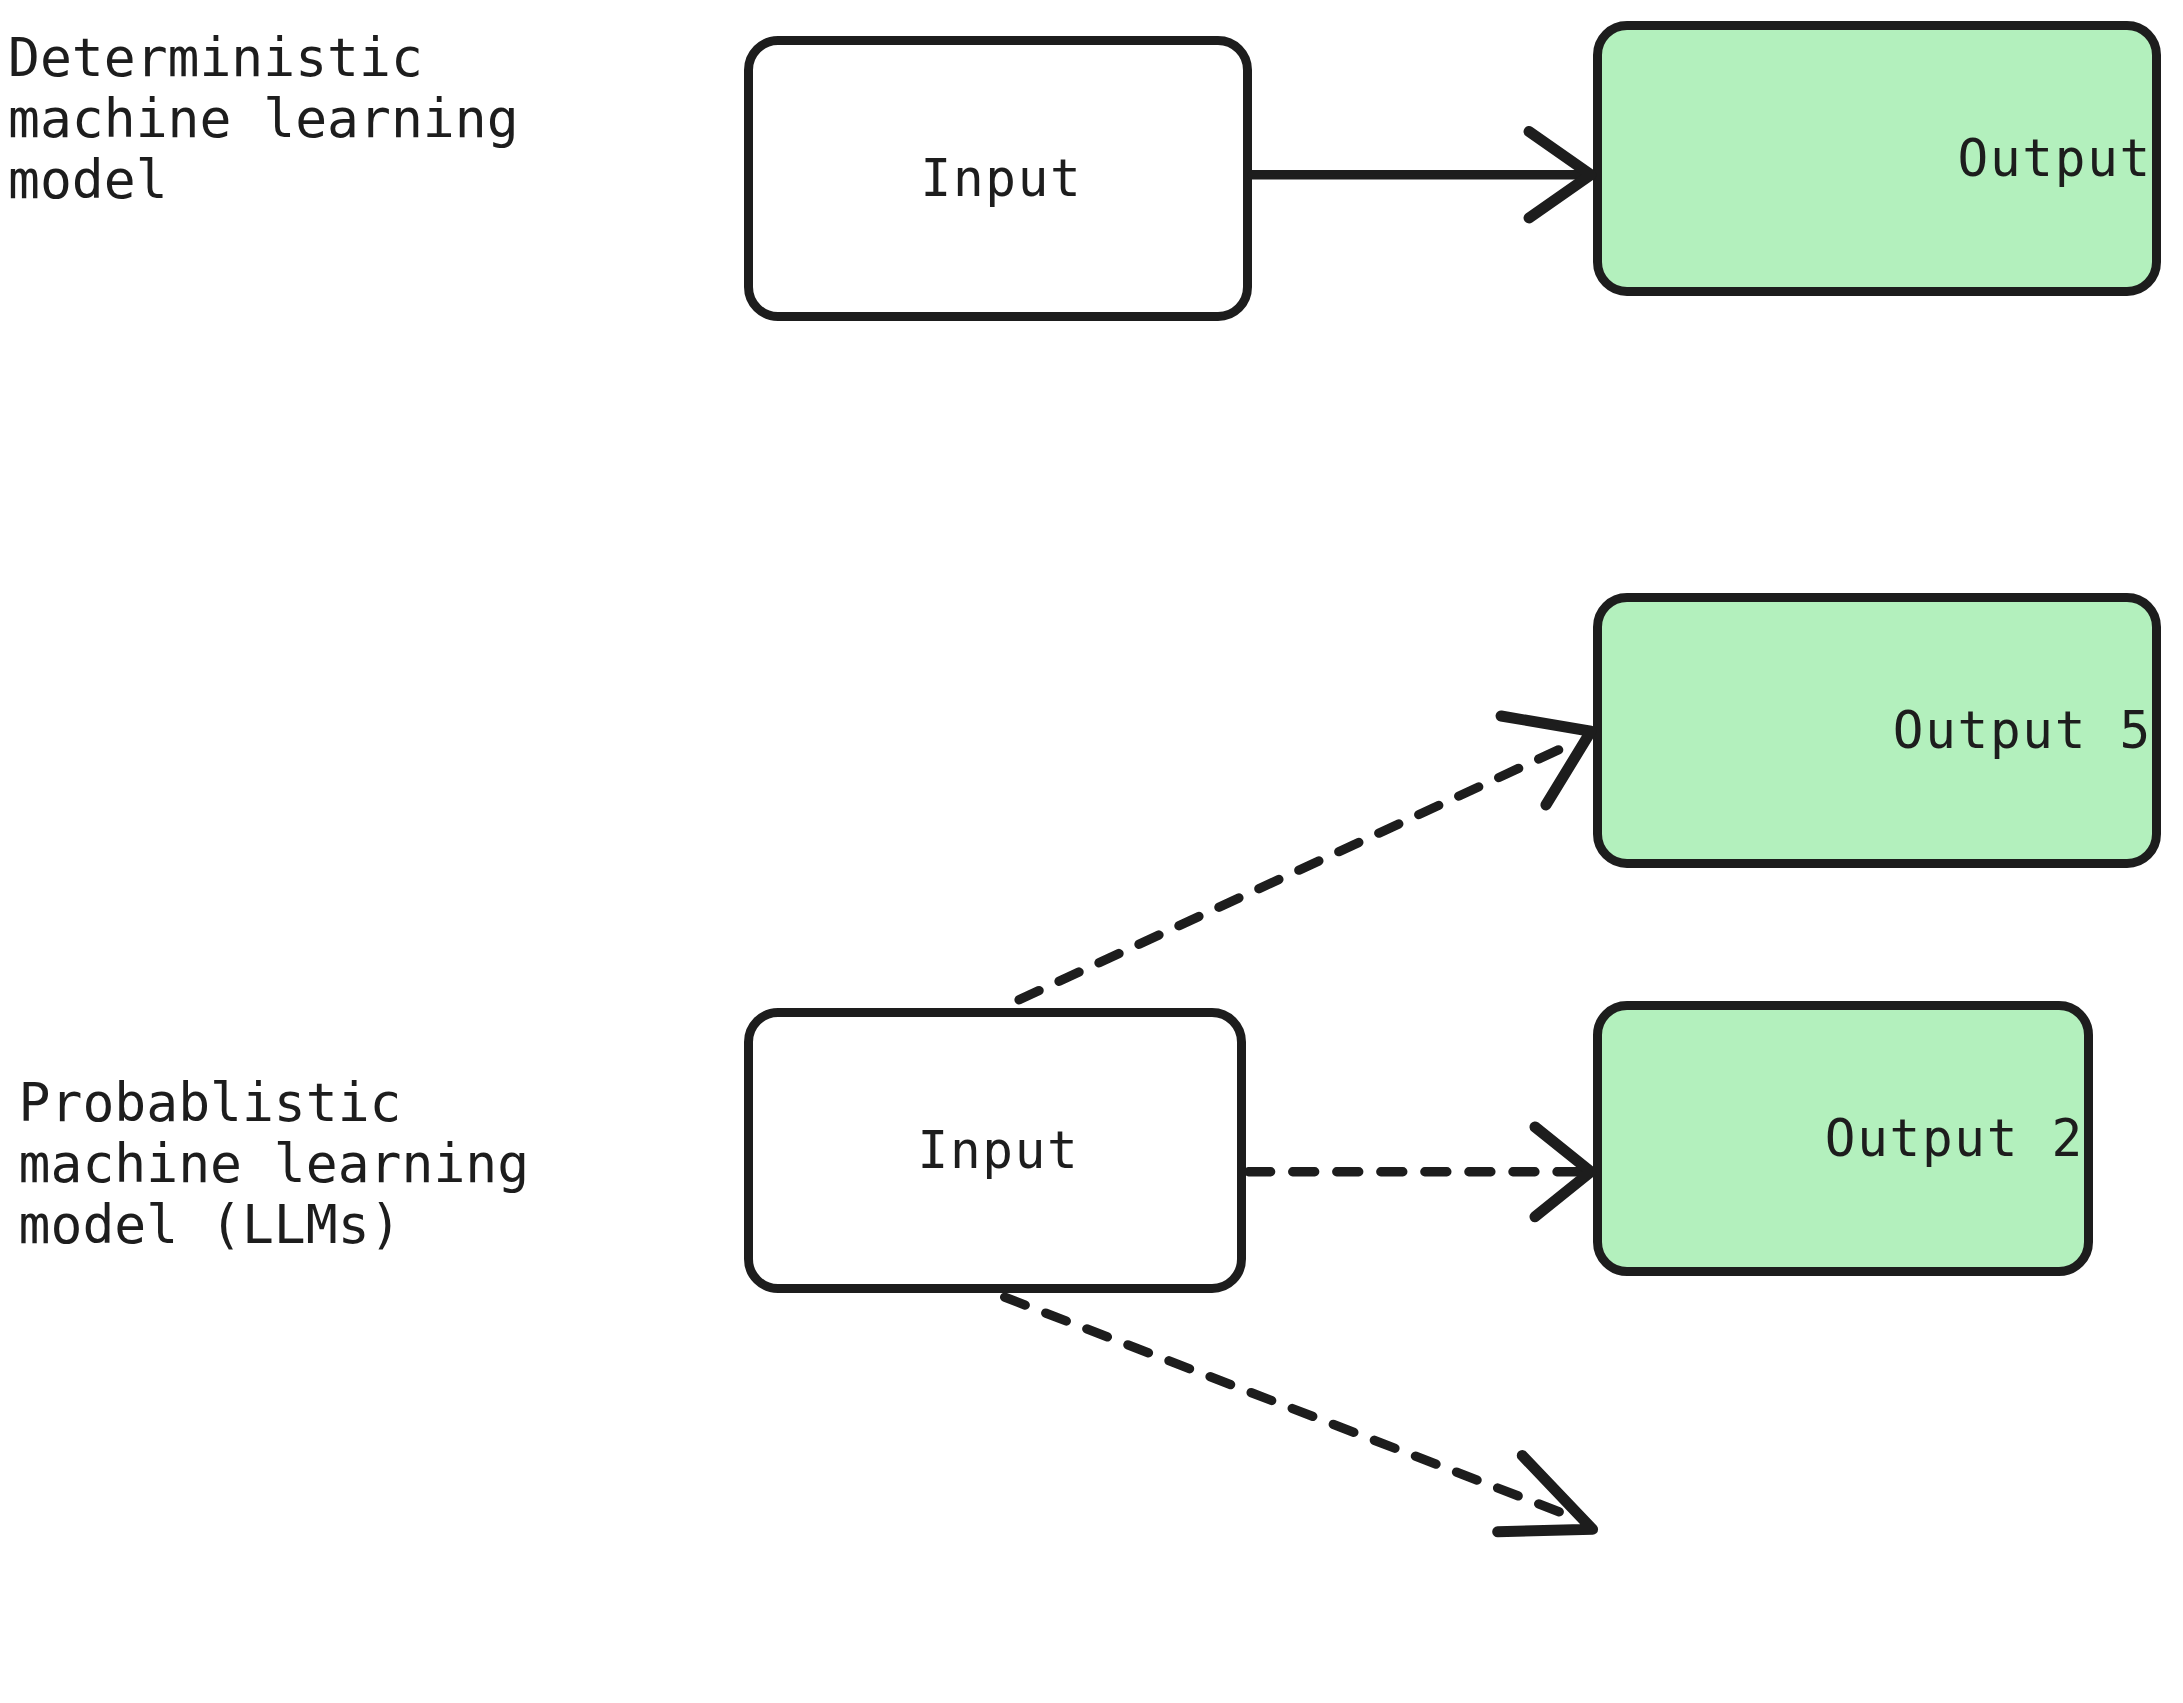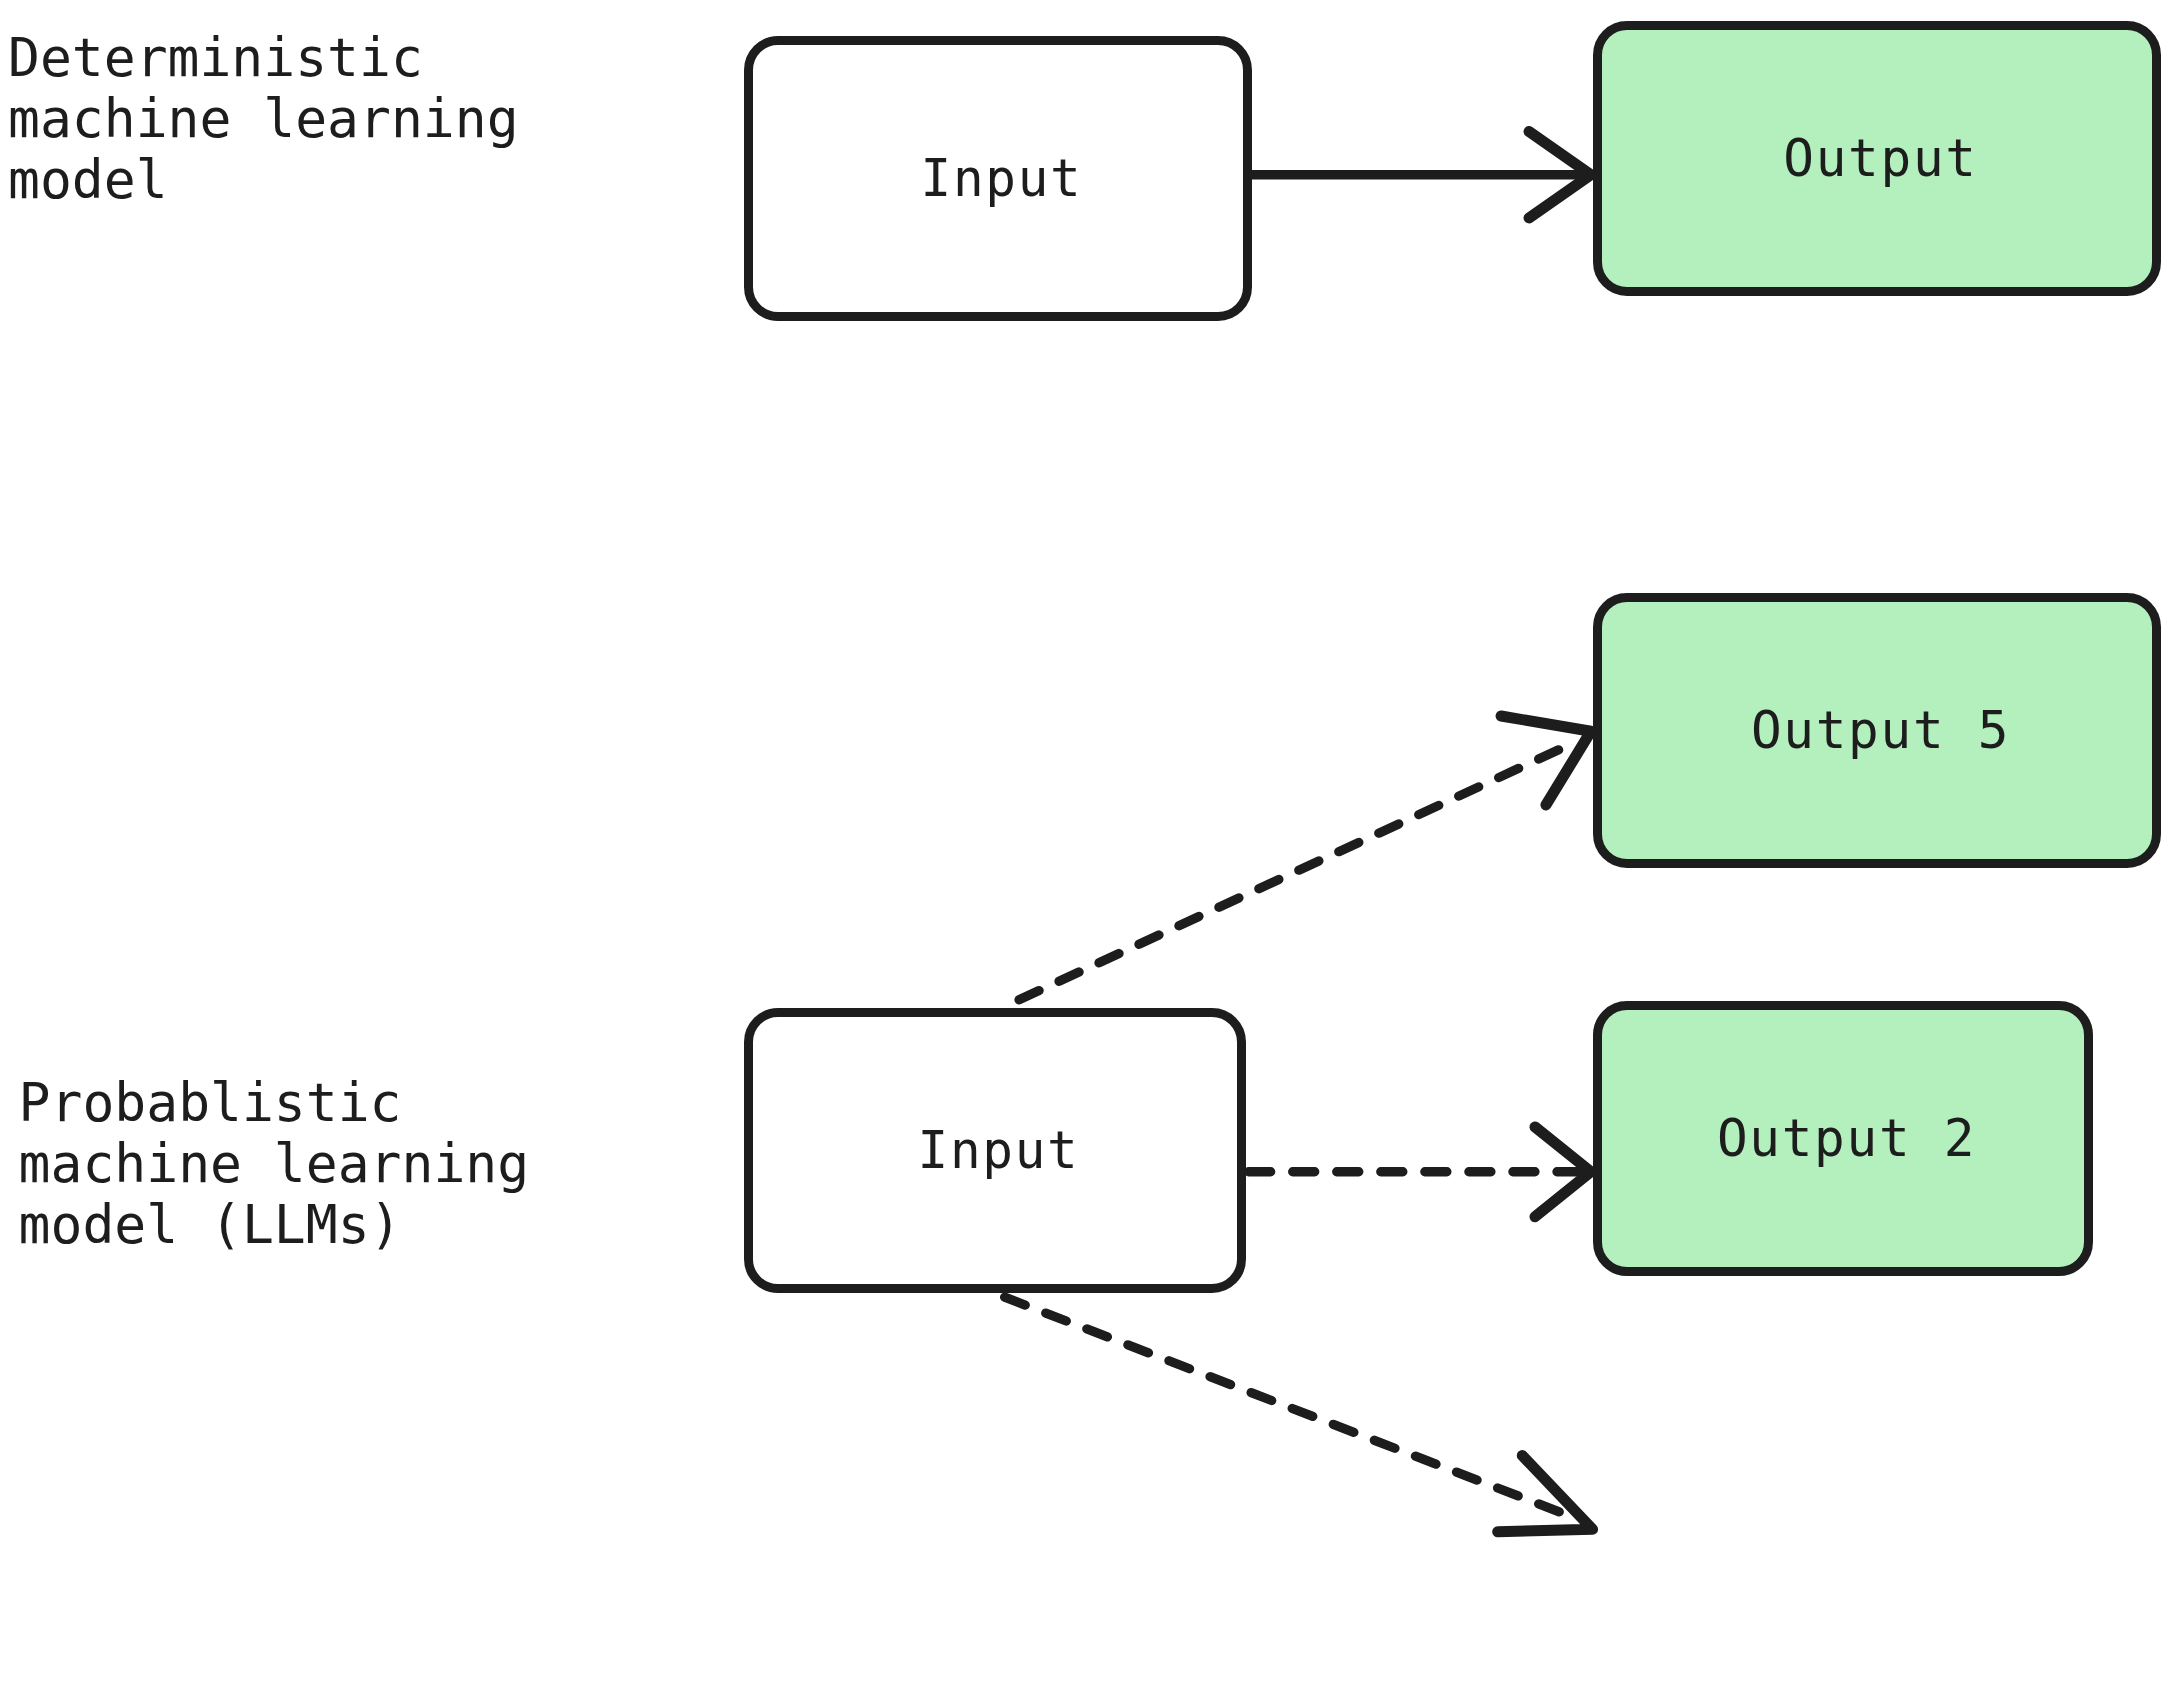--- a/index.html
+++ b/index.html
@@ -55,20 +55,21 @@
     color: #1d1d1d;
     letter-spacing: 1.7px;
     user-select: none;
     margin-left: 7px;
   }
   .node.input-node {
     background: #ffffff;
   }
   .node.output-node {
     background: #b3f0bd;
+    justify-content: flex-end;
   }
   
   #input-1  { left: 744px;  top: 36px;   width: 508px; height: 285px; }
   #output-1 { left: 1593px; top: 21px;   width: 568px; height: 275px; }
   #input-2  { left: 744px;  top: 1008px; width: 502px; height: 285px; }
   #out-1    { left: 1593px; top: 593px;  width: 568px; height: 275px; }
   #out-2    { left: 1593px; top: 1001px; width: 500px; height: 275px; }
   #out-3    { left: 1593px; top: 1396px; width: 568px; height: 280px; }
 
   

